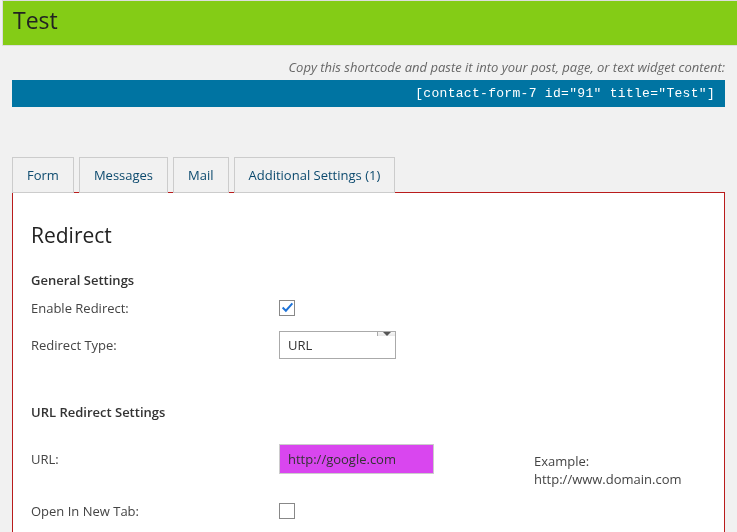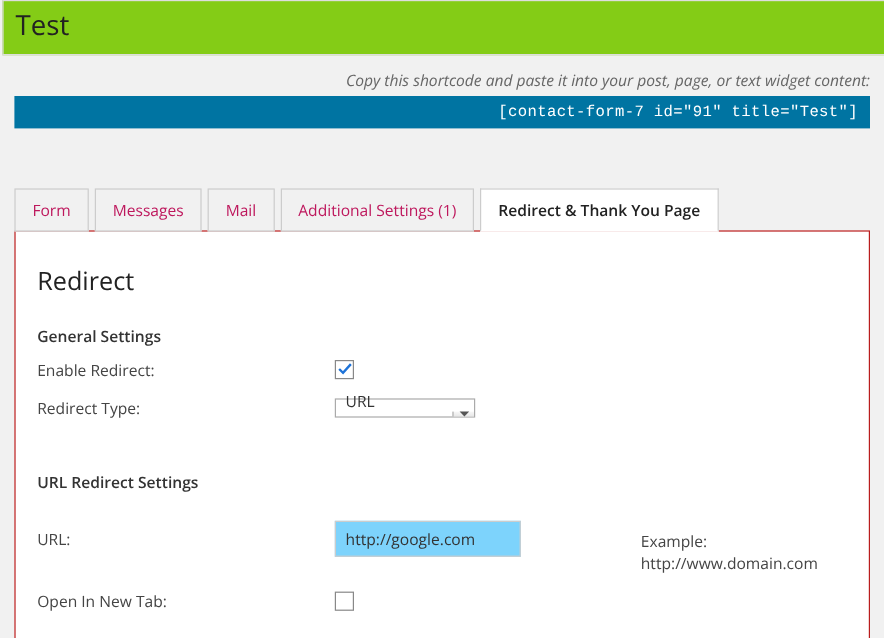--- a/index.html
+++ b/index.html
@@ -49,21 +49,21 @@
       display: flex;
       gap: 5px;
       position: relative;
       z-index: 2;
     }
     .tab {
       background: #f1f1f1;
       border: 1px solid #ccc;
       padding: 8px 14px;
       font-size: 13px;
-      color: #be185d;
+      color: #0c4a6e;
       cursor: pointer;
       margin-bottom: -1px;
     }
     .tab.active {
       background: #fff;
       border-bottom: 1px solid #fff;
       font-weight: 600;
       color: #222;
     }
     .panel {
@@ -116,24 +116,24 @@
     .checkbox.checked svg {
       display: block;
     }
     .checkbox svg {
       display: none;
       width: 13px;
       height: 13px;
     }
     .select-wrap {
       display: inline-flex;
-      align-items: flex-end;
+      align-items: flex-start;
       border: 1px solid #aaa;
       background: #fff;
-      height: 16px;
+      height: 28px;
       cursor: pointer;
     }
     .select-value {
       padding: 4px 8px;
       width: 97px;
       font-size: 13px;
       color: #333;
     }
     .select-btn {
       width: 18px;
@@ -144,21 +144,21 @@
       justify-content: center;
     }
     .select-btn::after {
       content: "";
       border-left: 4px solid transparent;
       border-right: 4px solid transparent;
       border-top: 4px solid #555;
     }
     .text-input {
       border: 1px solid #ccc;
-      background: #7dd3fc;
+      background: #d946ef;
       padding: 5px 8px;
       font-size: 13px;
       width: 155px;
       font-family: inherit;
       color: #333;
     }
     .example-text {
       margin-left: 100px;
       color: #444;
       font-size: 13px;
@@ -182,21 +182,20 @@
   <div class="shortcode-desc">Copy this shortcode and paste it into your post, page, or text widget content:</div>
   <div class="shortcode-bar">[contact-form-7 id="91" title="Test"]</div>
 </div>
 
 <div class="tabs-container">
   <div class="tabs">
     <div class="tab">Form</div>
     <div class="tab">Messages</div>
     <div class="tab">Mail</div>
     <div class="tab">Additional Settings (1)</div>
-    <div class="tab active">Redirect &amp; Thank You Page</div>
   </div>
 
   <div class="panel">
     <h2>Redirect</h2>
 
     <div class="section-heading">General Settings</div>
 
     <div class="form-row">
       <div class="form-label">Enable Redirect:</div>
       <div class="form-control">

